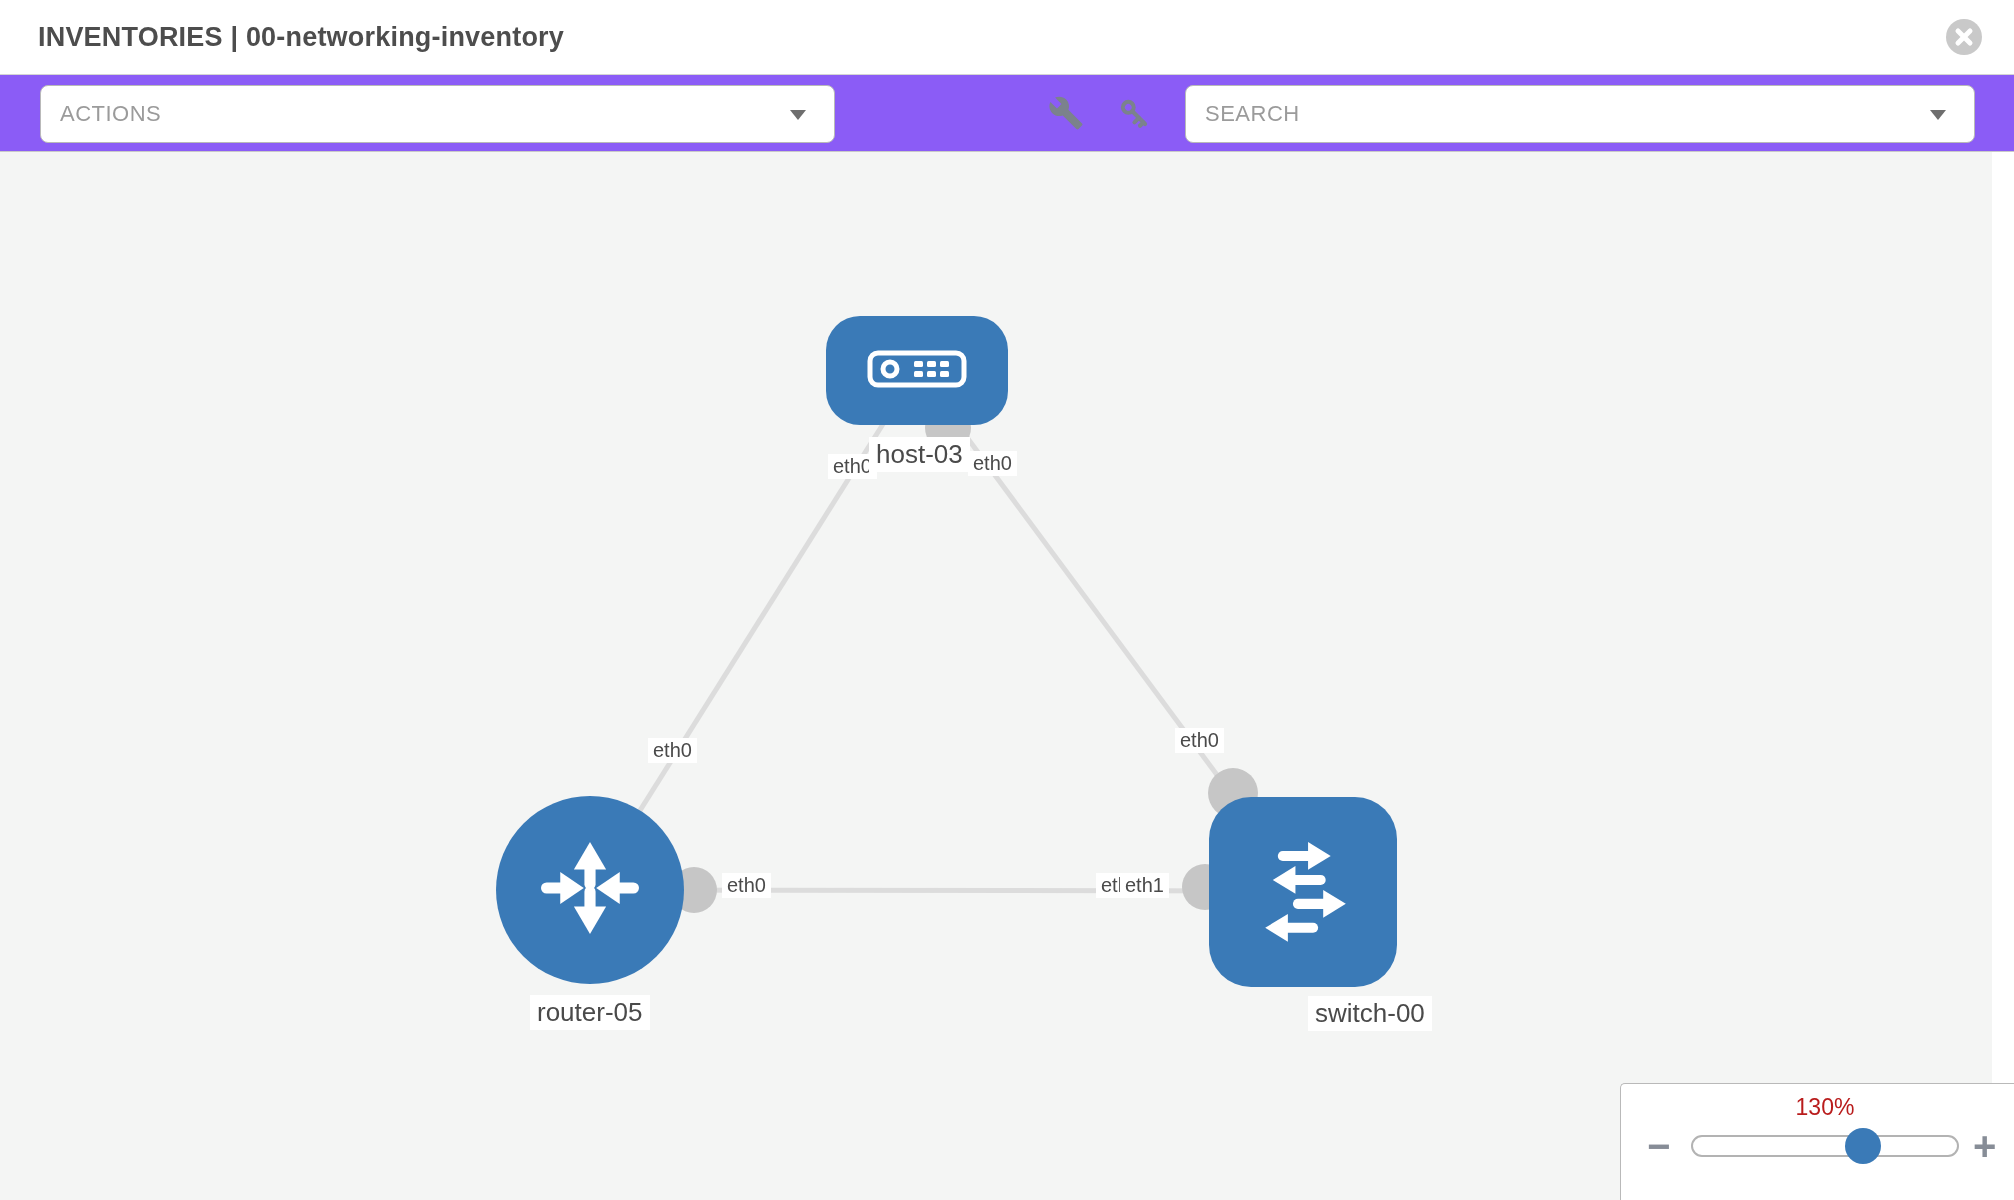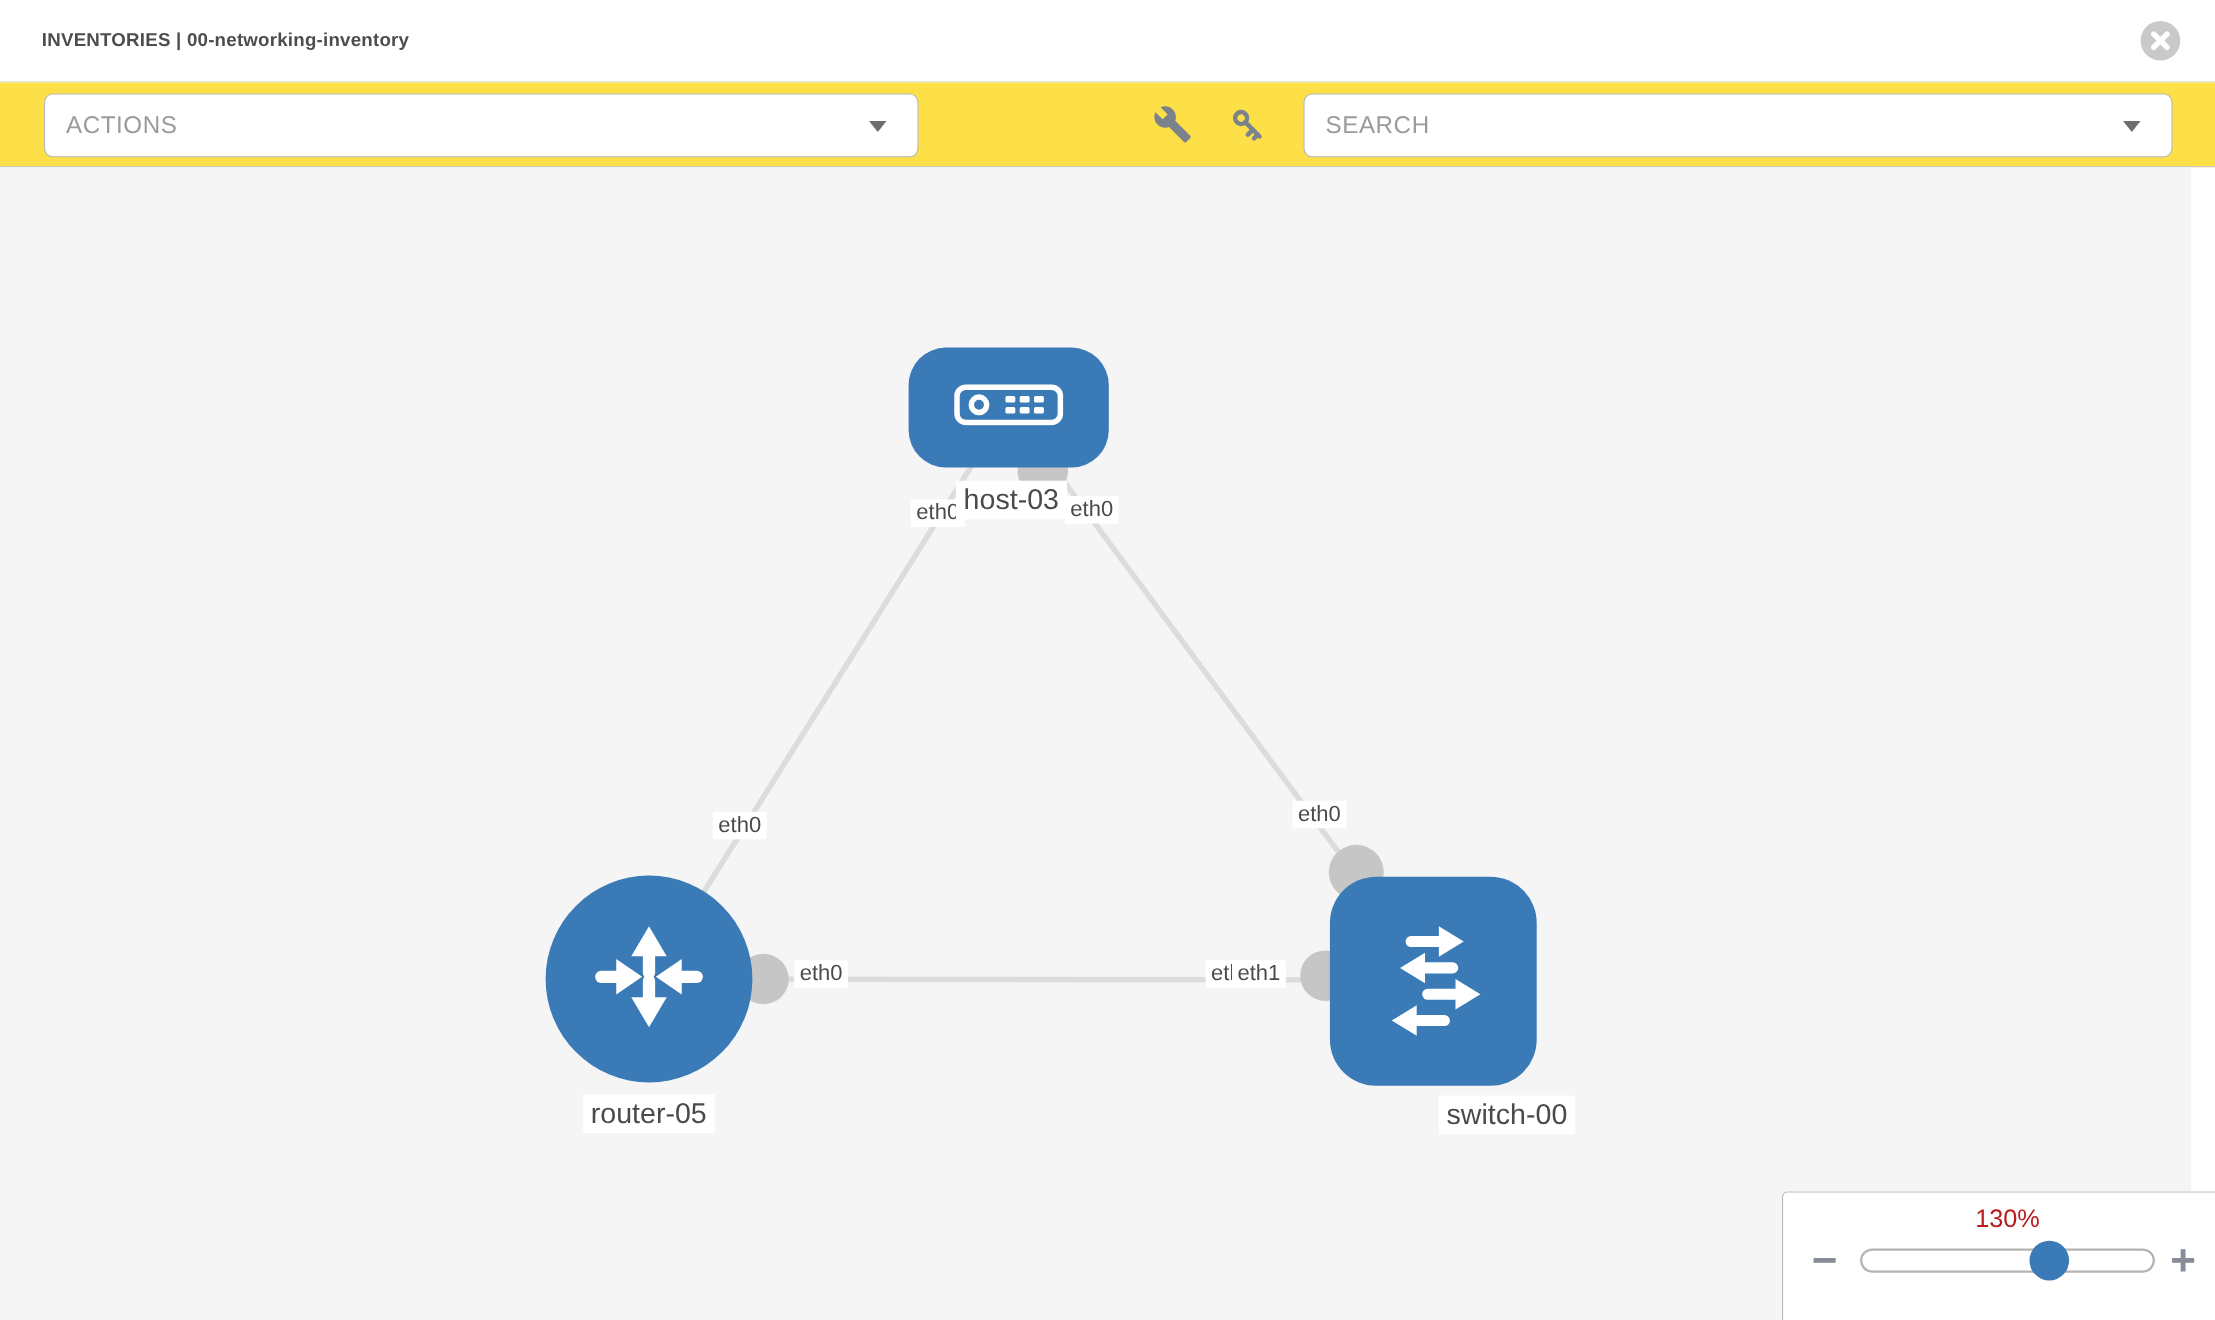--- a/index.html
+++ b/index.html
@@ -3,28 +3,28 @@
 <meta charset="utf-8">
 <style>
   * { margin:0; padding:0; box-sizing:border-box; }
   html,body { width:2014px; height:1200px; overflow:hidden;
               font-family:"Liberation Sans","DejaVu Sans",sans-serif; background:#fff; }
 
   
   #header { position:absolute; left:0; top:0; width:2014px; height:75px;
             background:#ffffff; border-bottom:1px solid #d4d4d4; }
   #page-title { position:absolute; left:38px; top:0; line-height:74px;
-                font-size:17px; font-weight:bold; color:#4d4d4d; letter-spacing:.2px; }
+                font-size:27px; font-weight:bold; color:#4d4d4d; letter-spacing:.2px; }
   #close-btn { position:absolute; right:32px; top:19px; width:36px; height:36px;
                border-radius:50%; background:#c9c9c9; cursor:pointer; }
   #close-btn svg { position:absolute; left:8px; top:8px; }
 
   
   #toolbar { position:absolute; left:0; top:75px; width:2014px; height:77px;
-             background:#fde047; border-bottom:1px solid #c9c9c9; }
+             background:#8b5cf6; border-bottom:1px solid #c9c9c9; }
   .dd { position:absolute; top:10px; height:58px; background:#fff;
         border:1px solid #b9b9b9; border-radius:8px; }
   .dd-label { position:absolute; left:19px; top:0; line-height:56px;
               font-size:22px; color:#9b9b9b; letter-spacing:.5px; }
   .caret { position:absolute; right:28px; top:50%; margin-top:-4px; width:0; height:0;
            border-left:8px solid transparent; border-right:8px solid transparent;
            border-top:10px solid #6e6e6e; }
   #actions-dd { left:40px; width:795px; }
   #search-dd  { left:1185px; width:790px; }
   .tool-icon { position:absolute; top:20px; }

